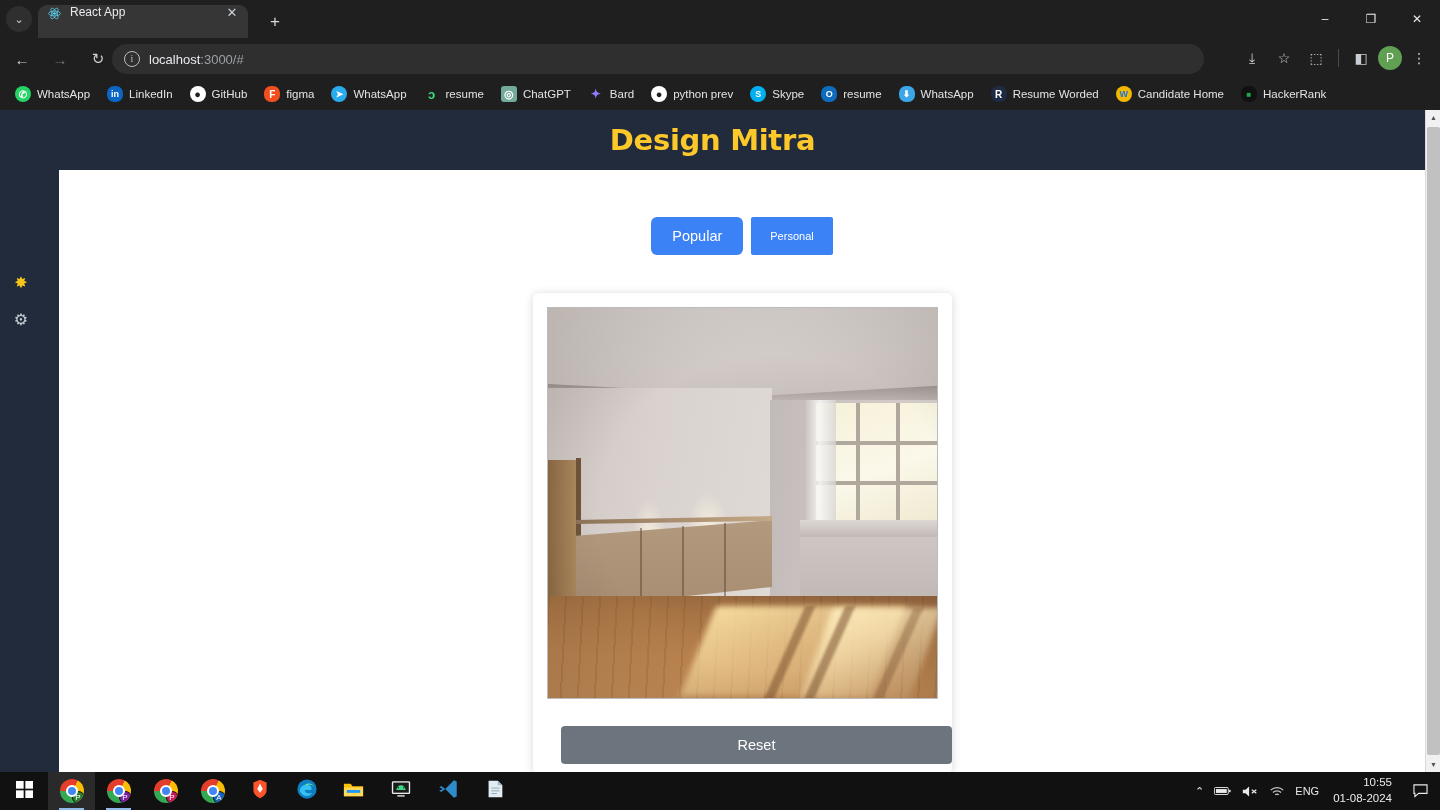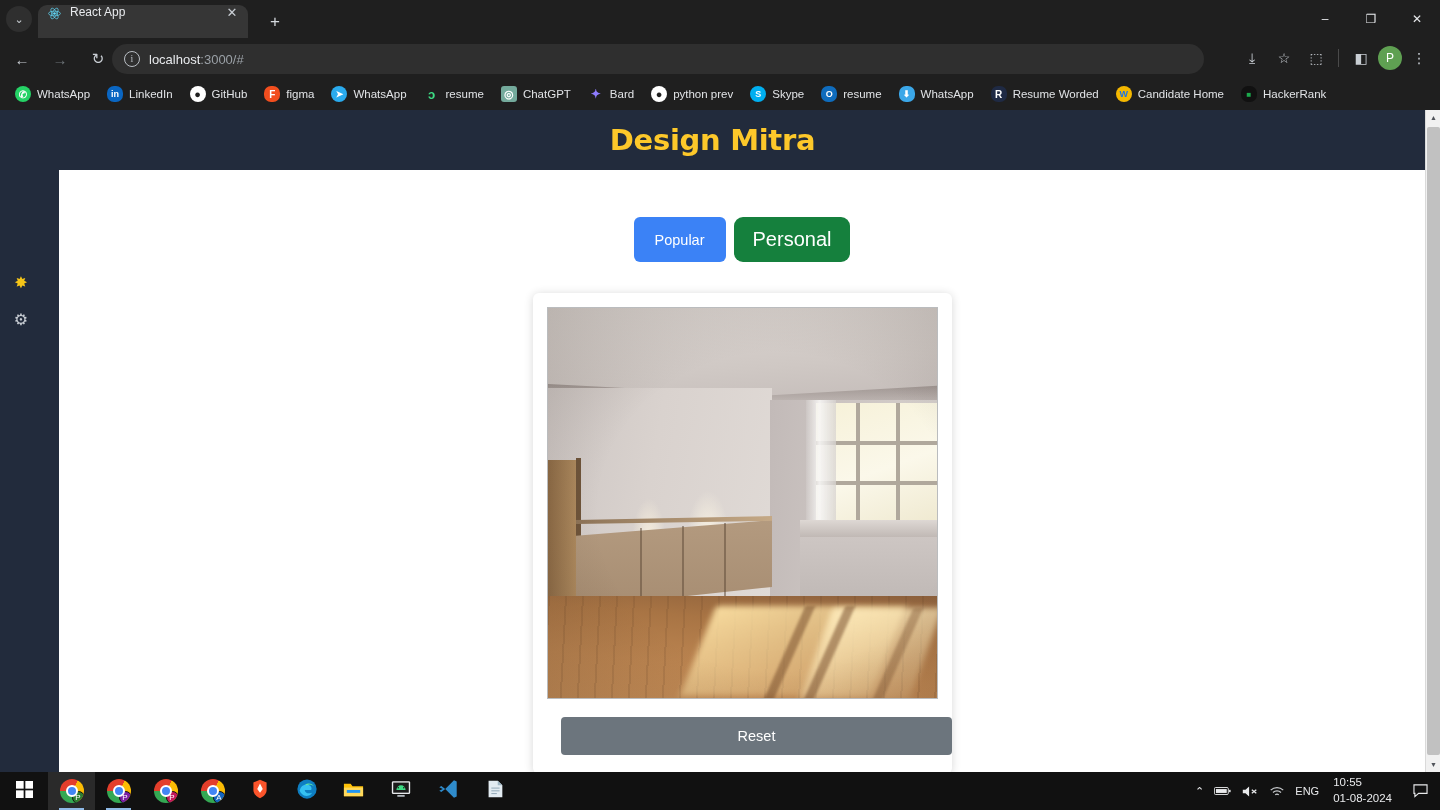--- a/index.html
+++ b/index.html
@@ -70,29 +70,29 @@
   .side-ico { position:absolute; left:11px; width:20px; height:20px; display:flex;
               align-items:center; justify-content:center; font-size:16px; }
   .side-ico.star { top:102px; color:#f5c518; }
   .side-ico.gear { top:139px; color:#c7ccd3; }
 
   .content { position:absolute; left:59px; top:60px; width:1328px; height:602px; background:#fff;padding-left:31px; }
 
   .btn-row { position:absolute; left:0; top:47px; width:1366px; display:flex; justify-content:center; gap:8px; }
   .btn-popular { background:#3b82f6; color:#fff; font-size:14.5px; padding:11px 21px; border:none;
                  border-radius:6px; }
-  .btn-personal { background:#15803d; color:#fff; font-size:20px; padding:11px 19px; border:none;
-                  border-radius:9px; }
+  .btn-personal { background:#3b82f6; color:#fff; font-size:11px; padding:11px 19px; border:none;
+                  border-radius:2px; }
 
   .card { position:absolute; left:474px; top:123px; width:419px; height:481px;
           background:#fff; border-radius:6px; box-shadow:0 1px 10px rgba(0,0,0,.16); }
   .card-inner { position:absolute; left:14px; top:14px; width:391px; }
   .room { position:relative; width:391px; height:392px; overflow:hidden; border:1px solid #babcbe;
           background:#cbc3be; }
-  .btn-reset { position:absolute; left:14px; top:410px; width:391px; height:38px; background:#6c757d;
+  .btn-reset { position:absolute; left:14px; top:419px; width:391px; height:38px; background:#6c757d;
                color:#fff; border:none; border-radius:4px; font-size:14.5px; }
 
   
   .r-ceiling { position:absolute; left:0; top:0; width:391px; height:96px;
                background:linear-gradient(175deg,#dcd6d2 0%,#cfc8c4 60%,#c3bbb8 100%); }
   .r-ceil-edge { position:absolute; left:0; top:76px; width:391px; height:22px;
                  background:linear-gradient(180deg,rgba(120,108,104,.55),rgba(120,108,104,0));
                  clip-path: polygon(0 0,56% 52%,100% 8%,100% 100%,0 100%); }
   .r-wall-l { position:absolute; left:0; top:80px; width:224px; height:220px;
               background:linear-gradient(100deg,#cdc6c3 0%,#d9d2ce 45%,#e0dad6 100%); }
@@ -154,21 +154,21 @@
              display:flex; align-items:center; }
   .tb-start { width:48px; height:38px; display:flex; align-items:center; justify-content:center; }
   .tb-apps { display:flex; align-items:center; }
   .tb-app { position:relative; width:47px; height:38px; display:flex; align-items:center; justify-content:center; }
   .tb-app.active { background:#2a2a2a; }
   .tb-app.active::after, .tb-app.open::after {
     content:""; position:absolute; bottom:0; left:11px; width:25px; height:2.5px; background:#8fb9e6; }
   .tray { position:absolute; right:0; top:0; height:38px; display:flex; align-items:center; gap:10px;
           padding-right:6px; color:#e9eaec; font-size:11px; }
   .tray-ico { display:flex; align-items:center; justify-content:center; }
-  .clock { text-align:left; line-height:1.35; font-size:11.5px; padding:0 4px; }
+  .clock { text-align:right; line-height:1.35; font-size:11.5px; padding:0 4px; }
   .notif { width:28px; height:38px; display:flex; align-items:center; justify-content:center; }
 
   .chrome-ico { position:relative; width:24px; height:24px; border-radius:50%; overflow:hidden;
                 background:conic-gradient(from -90deg,#e33e2b 0deg 120deg,#fbbc05 120deg 240deg,#34a853 240deg 360deg); }
   .chrome-ico::after { content:""; position:absolute; left:6px; top:6px; width:12px; height:12px;
                        border-radius:50%; background:#4285f4; border:2px solid #fff; box-sizing:border-box; }
   .badge { position:absolute; right:-1px; bottom:-1px; width:13px; height:13px; border-radius:50%;
            color:#fff; font-size:8px; display:flex; align-items:center; justify-content:center;
            border:1.5px solid #111; }
 </style>

